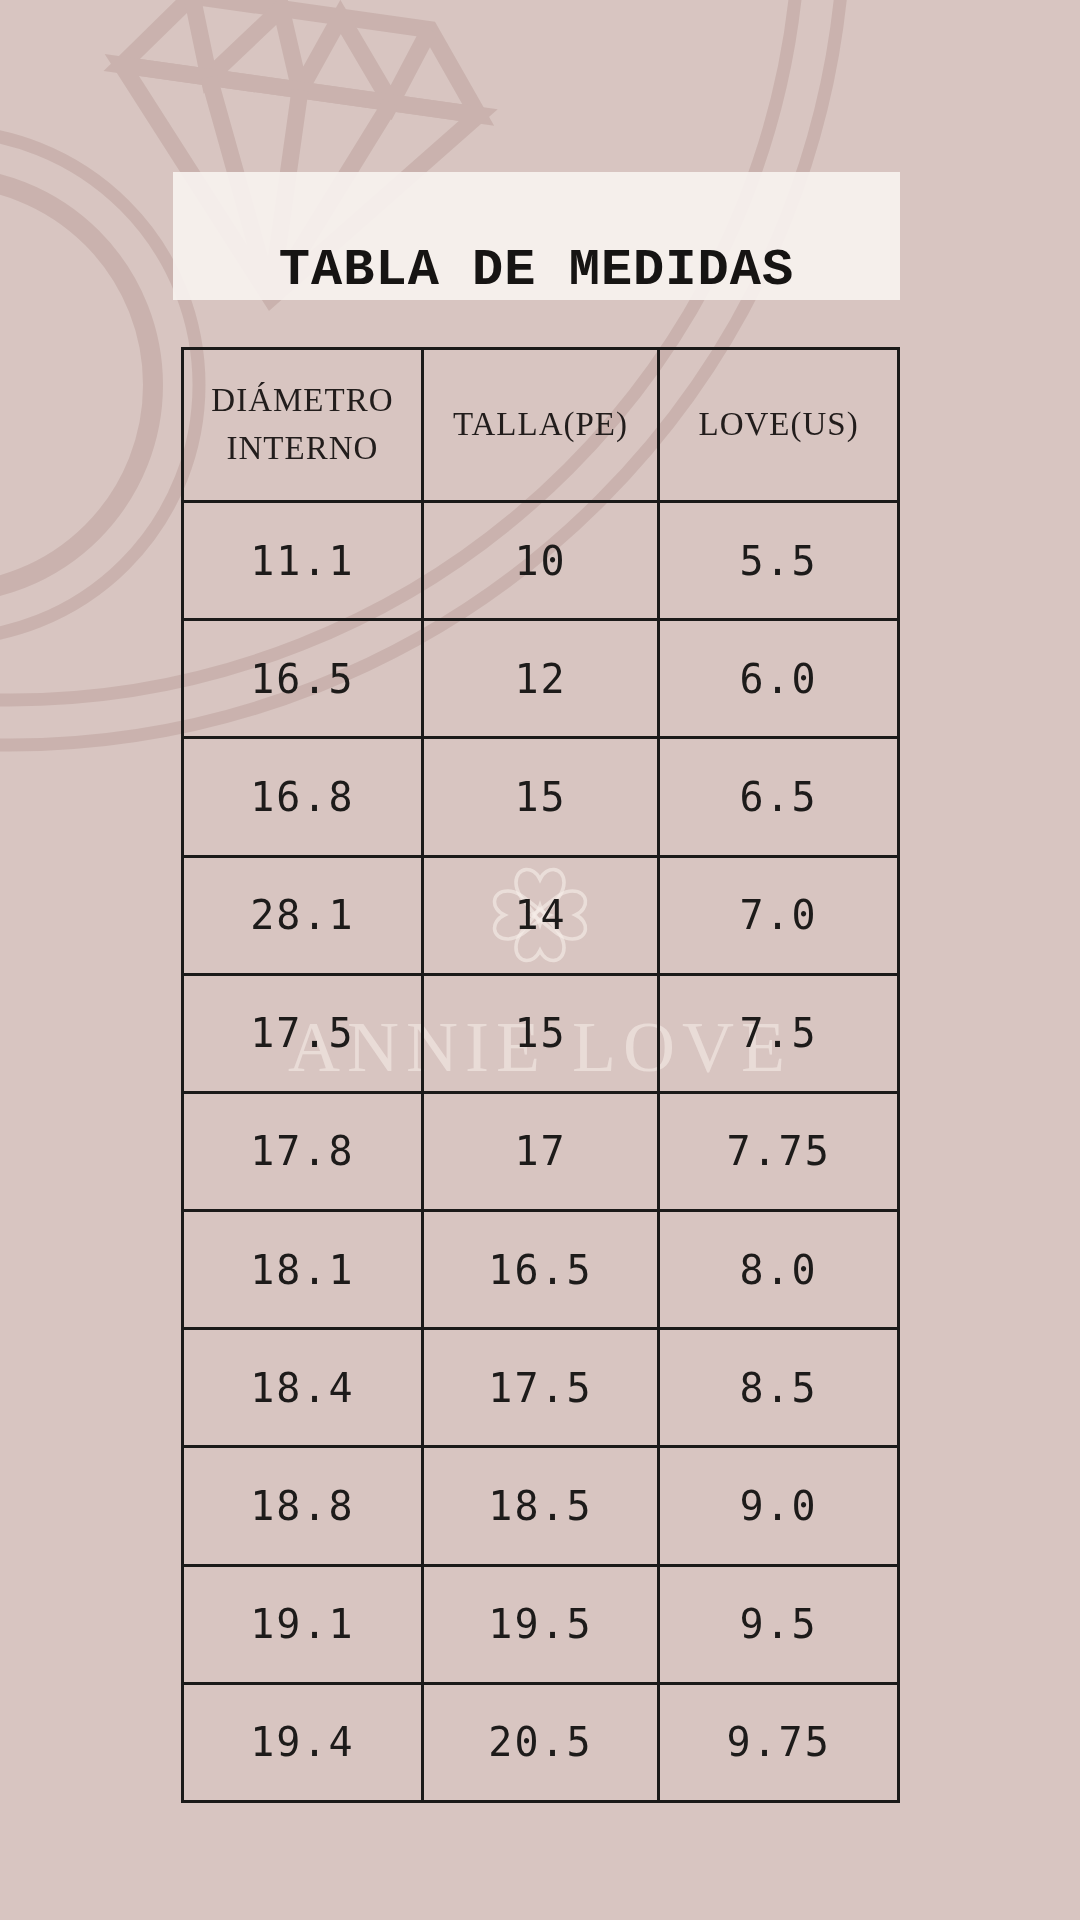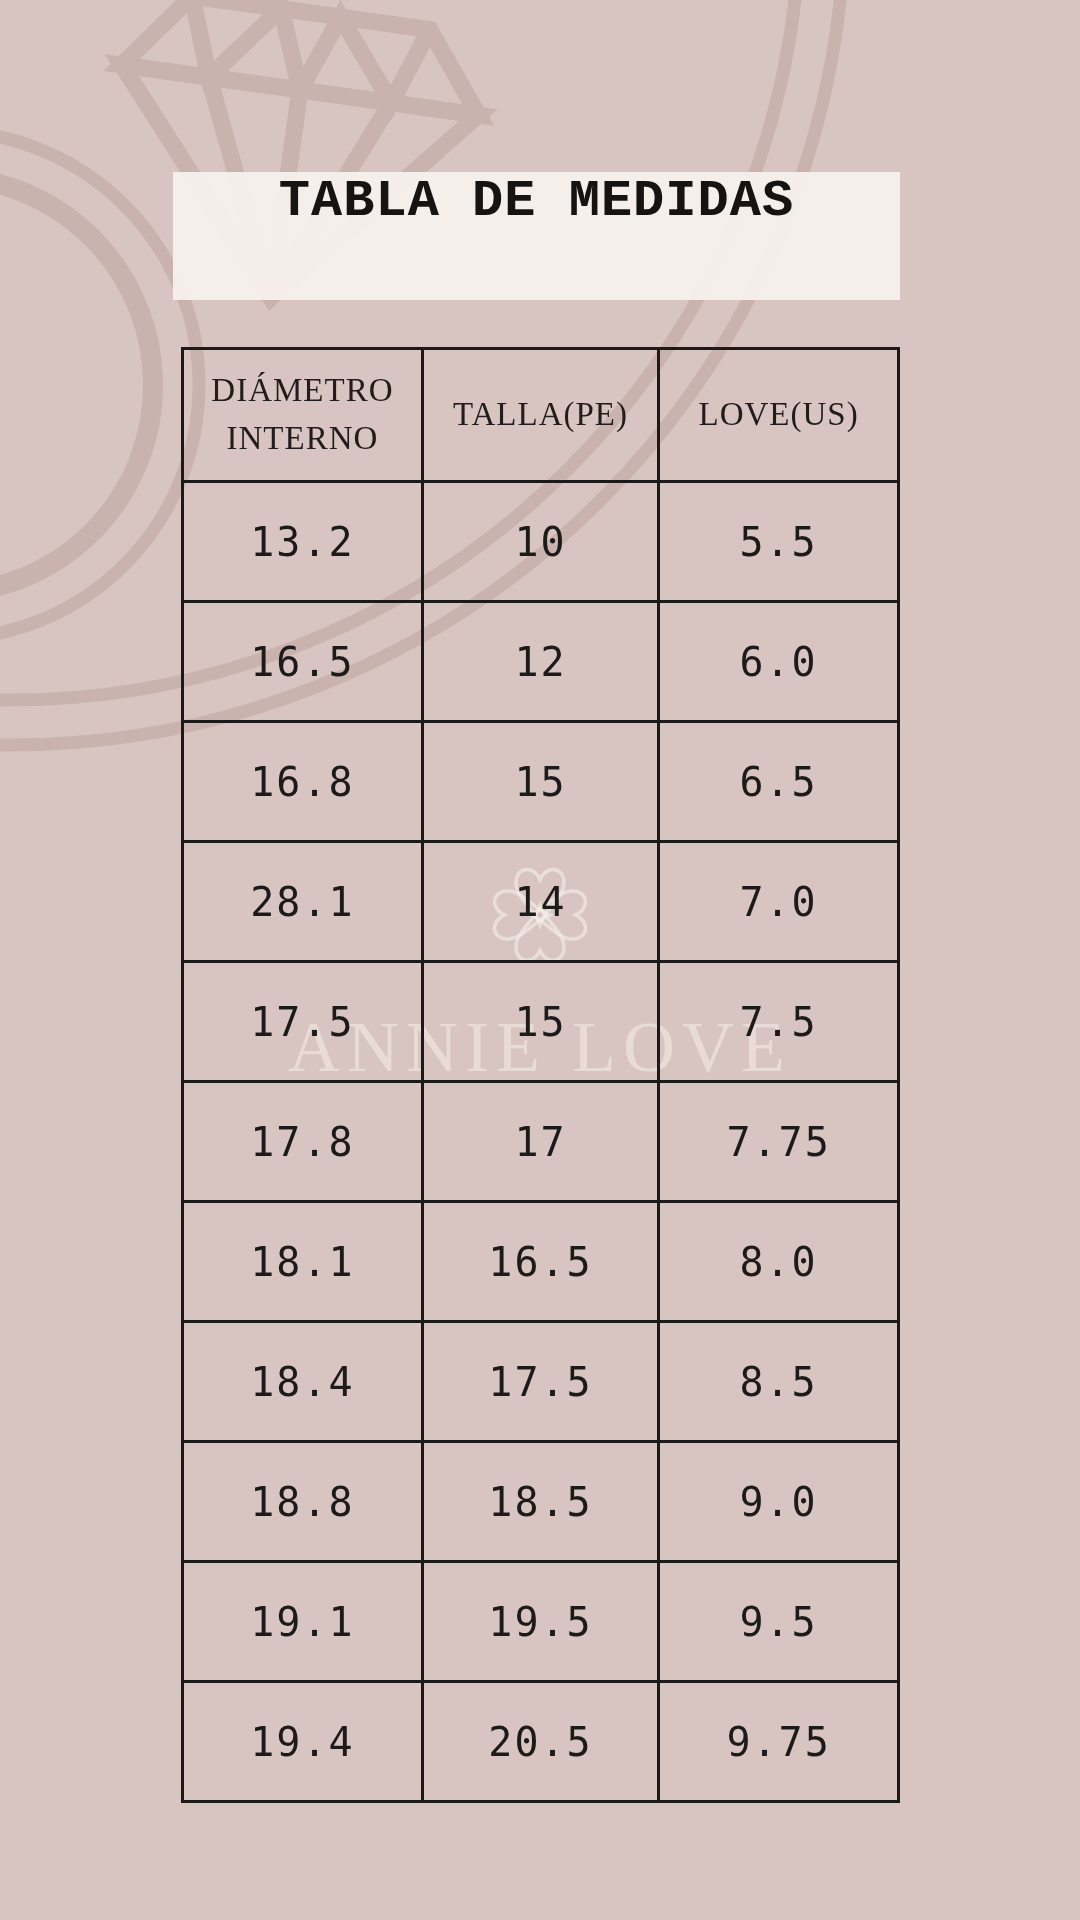--- a/index.html
+++ b/index.html
@@ -12,36 +12,36 @@
   .wm-text{
     position:absolute;top:1006px;left:0;width:100%;text-align:center;
     font-family:"Liberation Serif", serif;
     font-size:72px;letter-spacing:7px;font-weight:normal;
     color:rgba(247,238,234,0.55);z-index:2;white-space:nowrap;
   }
   .clover-svg{position:absolute;left:470px;top:845px;z-index:2;}
   .banner{
     position:absolute;left:173px;top:172px;width:727px;height:128px;
     background:rgba(247,242,239,0.92);
-    display:flex;align-items:flex-start;justify-content:center;z-index:3;
+    display:flex;align-items:flex-end;justify-content:center;z-index:3;
   }
   .title{
     font-family:"Liberation Mono", monospace;
     font-weight:bold;font-size:52px;letter-spacing:1px;
     color:#161413;white-space:nowrap;
   }
   table.size-chart{
     position:absolute;left:181px;top:347px;width:719px;height:1456px;
     border-collapse:collapse;table-layout:fixed;z-index:4;
   }
   .size-chart th,.size-chart td{
     border:3px solid #1b1a19;text-align:center;vertical-align:middle;
     padding:0;background:transparent;
   }
-  .size-chart thead tr{height:133px;}
+  .size-chart thead tr{height:153px;}
   .size-chart th{
     font-family:"Liberation Serif", serif;font-weight:normal;
     font-size:33px;line-height:1.45;letter-spacing:1px;color:#221d1c;
     padding:0 18px;
   }
   .size-chart td{
     font-family:"DejaVu Sans Mono", monospace;
     font-size:40px;letter-spacing:2px;color:#1d1b1a;
   }
 </style>
@@ -88,21 +88,21 @@
   </colgroup>
   <thead>
     <tr>
       <th>DIÁMETRO INTERNO</th>
       <th>TALLA(PE)</th>
       <th>LOVE(US)</th>
     </tr>
   </thead>
   <tbody>
     <tr>
-      <td>13.2</td>
+      <td>11.1</td>
       <td>10</td>
       <td>5.5</td>
     </tr>
     <tr>
       <td>16.5</td>
       <td>12</td>
       <td>6.0</td>
     </tr>
     <tr>
       <td>16.8</td>

